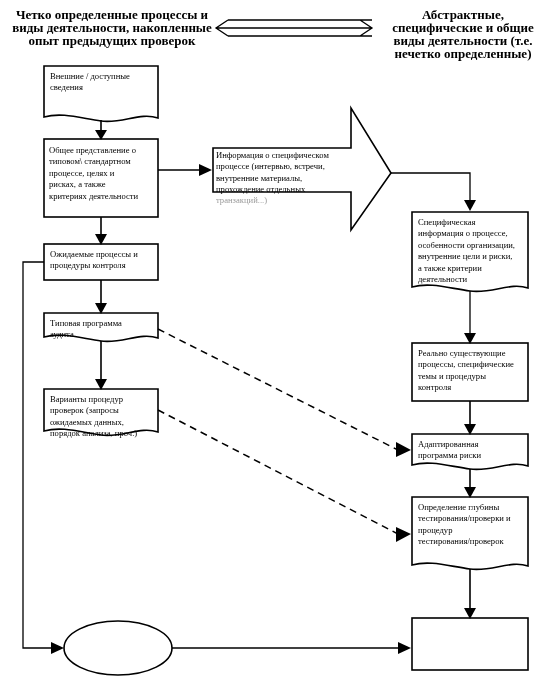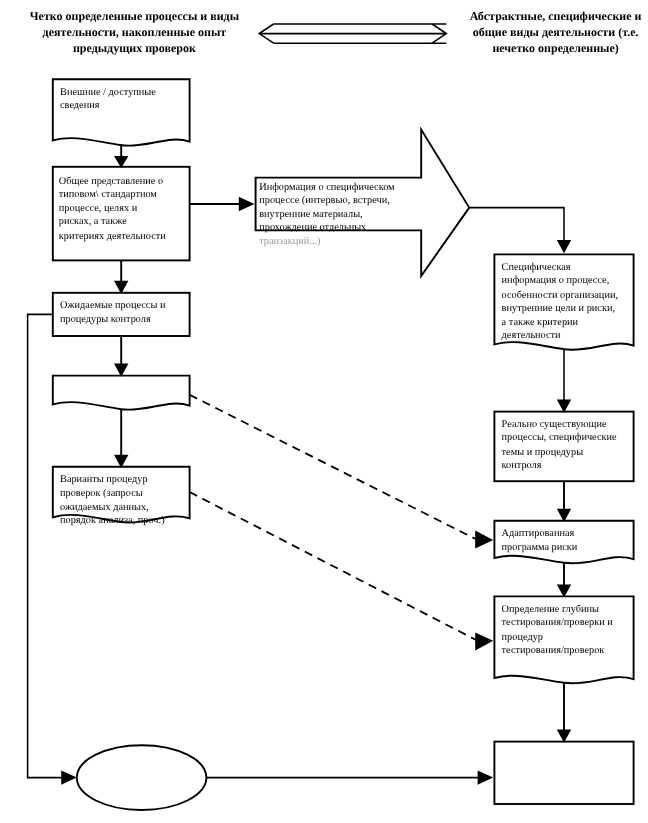--- a/index.html
+++ b/index.html
@@ -45,21 +45,21 @@
     stroke-width: 1.5;
     stroke-dasharray: 7 5;
   }
   svg.layer .head {
     fill: #000000;
     stroke: none;
   }
   .hdr {
     position: absolute;
     font-weight: bold;
-    font-size: 10px;
+    font-size: 13px;
     line-height: 13px;
     text-align: center;
     color: #000000;
   }
   .boxtext {
     position: absolute;
     font-size: 8.6px;
     line-height: 11.4px;
     color: #000000;
     white-space: pre-line;
@@ -229,20 +229,22 @@
 
   <div class="boxtext" style="left:49px; top:145px; width:108px;">Общее представление о
 типовом\ стандартном
 процессе, целях и
 рисках, а также
 критериях деятельности</div>
 
   <div class="boxtext" style="left:50px; top:249px; width:106px;">Ожидаемые процессы и
 процедуры контроля</div>
 
+  <div class="boxtext" style="left:50px; top:318px; width:104px;">Типовая программа
+аудита</div>
 
   <div class="boxtext" style="left:50px; top:394px; width:106px;">Варианты процедур
 проверок (запросы
 ожидаемых данных,
 порядок анализа, проч.)</div>
 
 
   <div class="boxtext center" style="left:216px; top:150px; width:132px;">Информация о специфическом
 процессе (интервью, встречи,
 внутренние материалы,

